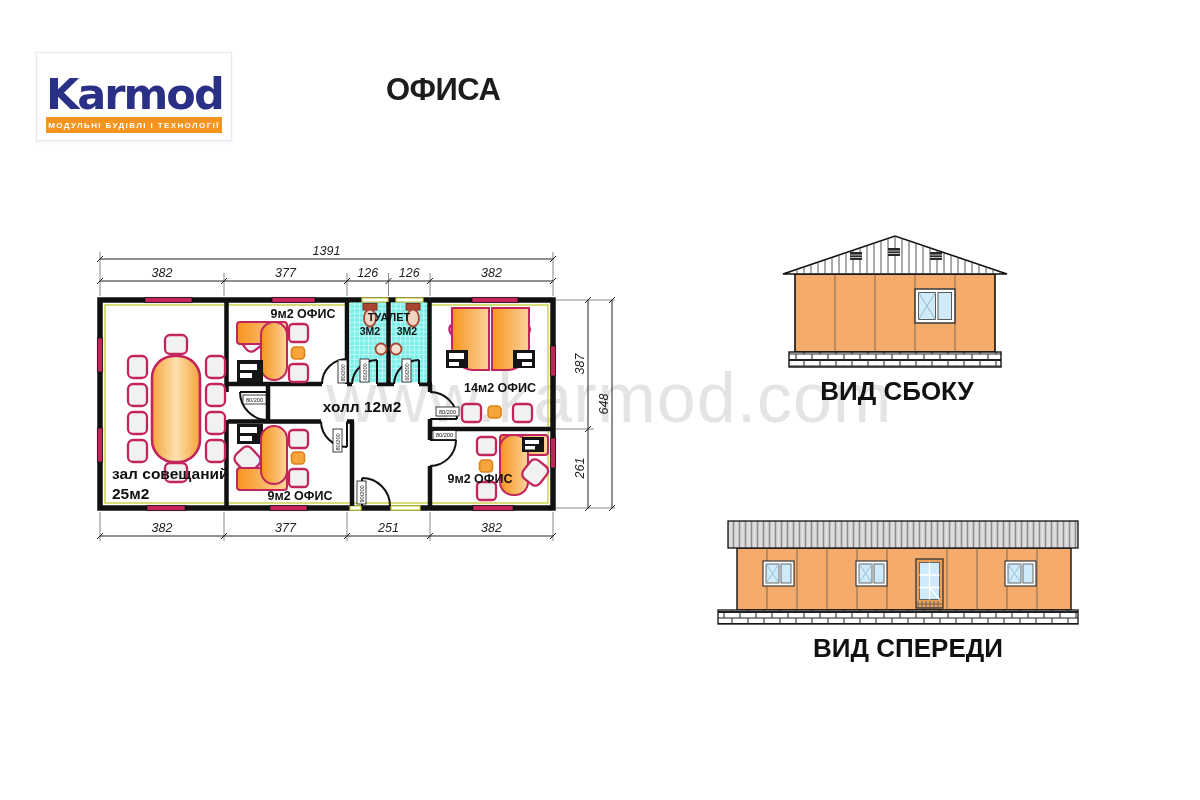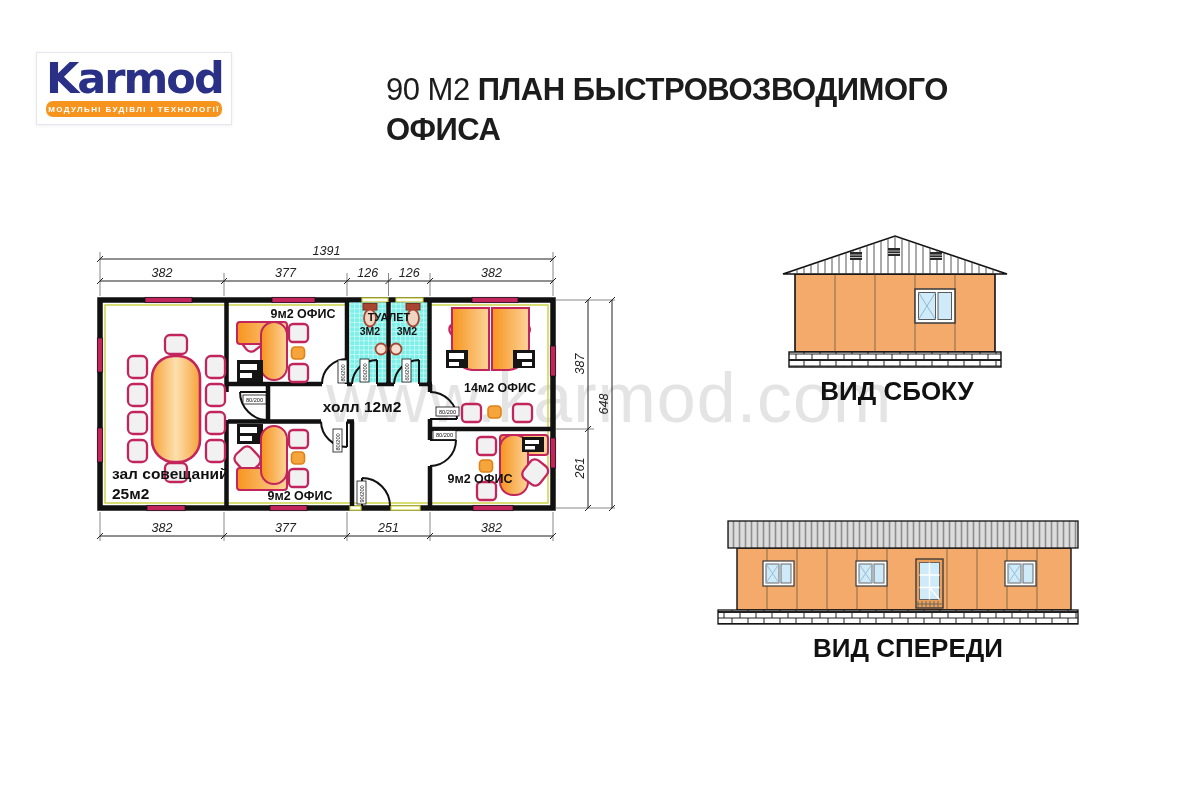--- a/index.html
+++ b/index.html
@@ -2,46 +2,45 @@
 <html><head>
 <meta charset="utf-8">
 <style>
   html,body{margin:0;padding:0;background:#fff;}
   .page{position:relative;width:1200px;height:800px;background:#fff;overflow:hidden;
         font-family:"Liberation Sans",sans-serif;}
   .watermark{position:absolute;left:326px;top:358px;z-index:1;
         font-size:70px;letter-spacing:1px;color:#E4E4E4;font-weight:400;white-space:nowrap;}
   .drawing{position:absolute;left:0;top:0;z-index:2;}
   .logo{position:absolute;left:36px;top:52px;z-index:3;width:176px;background:#fff;
-        border:1px solid #E6E6F0;box-shadow:0 1px 3px rgba(120,120,160,.12);padding:4px 9px 7px 9px;}
+        border:1px solid #E6E6F0;box-shadow:0 1px 3px rgba(120,120,160,.12);padding:20px 9px 7px 9px;}
   .logo-name{font-weight:bold;font-size:43px;line-height:1.0;color:#2B3087;letter-spacing:-2px;
         font-family:"DejaVu Sans",sans-serif;}
   .logo-tagline{margin-top:1px;background:#F7941E;color:#fff;font-size:8px;font-weight:bold;
-        letter-spacing:1.4px;text-align:center;padding:4px 0 3px 0;white-space:nowrap;border-radius:7px;}
+        letter-spacing:1.4px;text-align:center;padding:4px 0 3px 0;white-space:nowrap;}
   .title{position:absolute;left:386px;top:70px;z-index:3;color:#1C1C1C;font-size:31px;
         line-height:1.3;white-space:nowrap;letter-spacing:-0.5px;}
   .title .t-area{font-weight:400;}
   .title .t-main{font-weight:700;}
   .title-line2{font-weight:700;}
   svg text{font-family:"Liberation Sans",sans-serif;}
 </style>
 </head>
 <body>
 
 <div class="page">
 
   <div class="watermark">www.karmod.com</div>
 
   <div class="logo">
     <div class="logo-name">Karmod</div>
     <div class="logo-tagline">МОДУЛЬНІ БУДІВЛІ І ТЕХНОЛОГІЇ</div>
   </div>
 
   <div class="title">
-    <div><span class="t-area">90 M2</span> <span class="t-main">ПЛАН БЫСТРОВОЗВОДИМОГО</span></div>
     <div class="title-line2">ОФИСА</div>
   </div>
 
   <svg class="drawing" width="1200" height="800" viewBox="0 0 1200 800">
     <defs>
       <linearGradient id="deskGrad" x1="0" y1="0" x2="1" y2="0">
         <stop offset="0" stop-color="#F7941E"></stop>
           <stop offset="1" stop-color="#FCD49A"></stop>
       </linearGradient>
       <linearGradient id="tableGrad" x1="0" y1="0" x2="1" y2="0">

